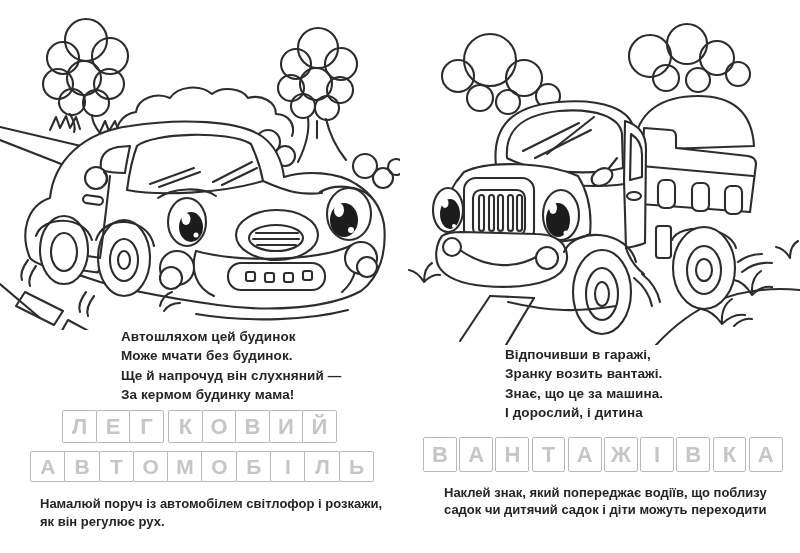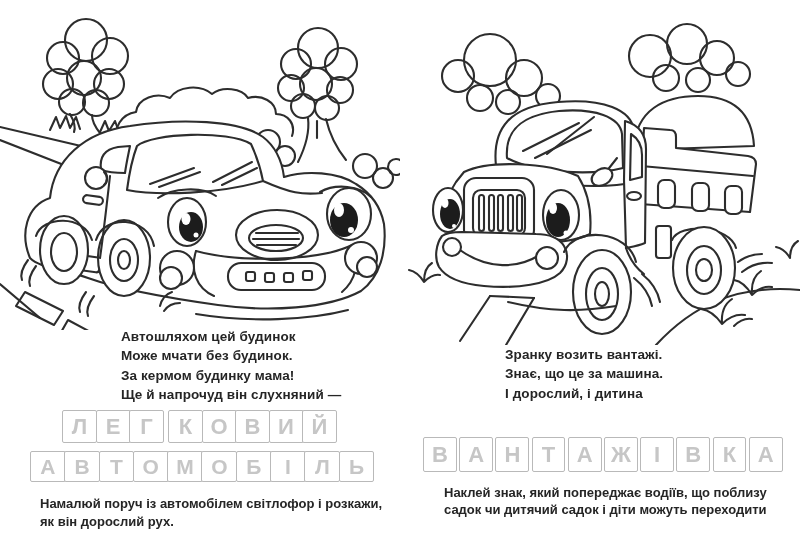--- a/index.html
+++ b/index.html
@@ -270,25 +270,26 @@
         <path d="M108,302 C150,312 180,312 216,306"></path>
         <path d="M234,278 c10,8 16,18 18,28"></path>
         <path d="M242,274 c10,8 16,18 18,28"></path>
       </g>
     </g>
   </svg>
 
   <div class="poem poem-car">
     <div>Автошляхом цей будинок</div>
     <div>Може мчати без будинок.</div>
+    <div>Ще й напрочуд він слухняний —</div>
     <div>За кермом будинку мама!</div>
-    <div>Ще й напрочуд він слухняний —</div>
   </div>
 
   <div class="poem poem-truck">
+    <div>Відпочивши в гаражі,</div>
     <div>Зранку возить вантажі.</div>
     <div>Знає, що це за машина.</div>
     <div>І дорослий, і дитина</div>
   </div>
 
   <div class="letter-row row-l1 joined">
       <div class="letter-group">
         <div class="letter-cell">Л</div>
         <div class="letter-cell">Е</div>
         <div class="letter-cell">Г</div>
@@ -325,20 +326,20 @@
         <div class="letter-cell">Ж</div>
         <div class="letter-cell">І</div>
         <div class="letter-cell">В</div>
         <div class="letter-cell">К</div>
         <div class="letter-cell">А</div>
       </div>
     </div>
 
   <div class="instruction instr-car">
     <div>Намалюй поруч із автомобілем світлофор і розкажи,</div>
-    <div>як він дорослий рух.</div>
+    <div>як він регулює рух.</div>
   </div>
   <div class="instruction instr-truck">
     <div>Наклей знак, який попереджає водіїв, що поблизу</div>
     <div>садок чи дитячий садок і діти можуть переходити</div>
   </div>
 
 </div>
 
 </body></html>

